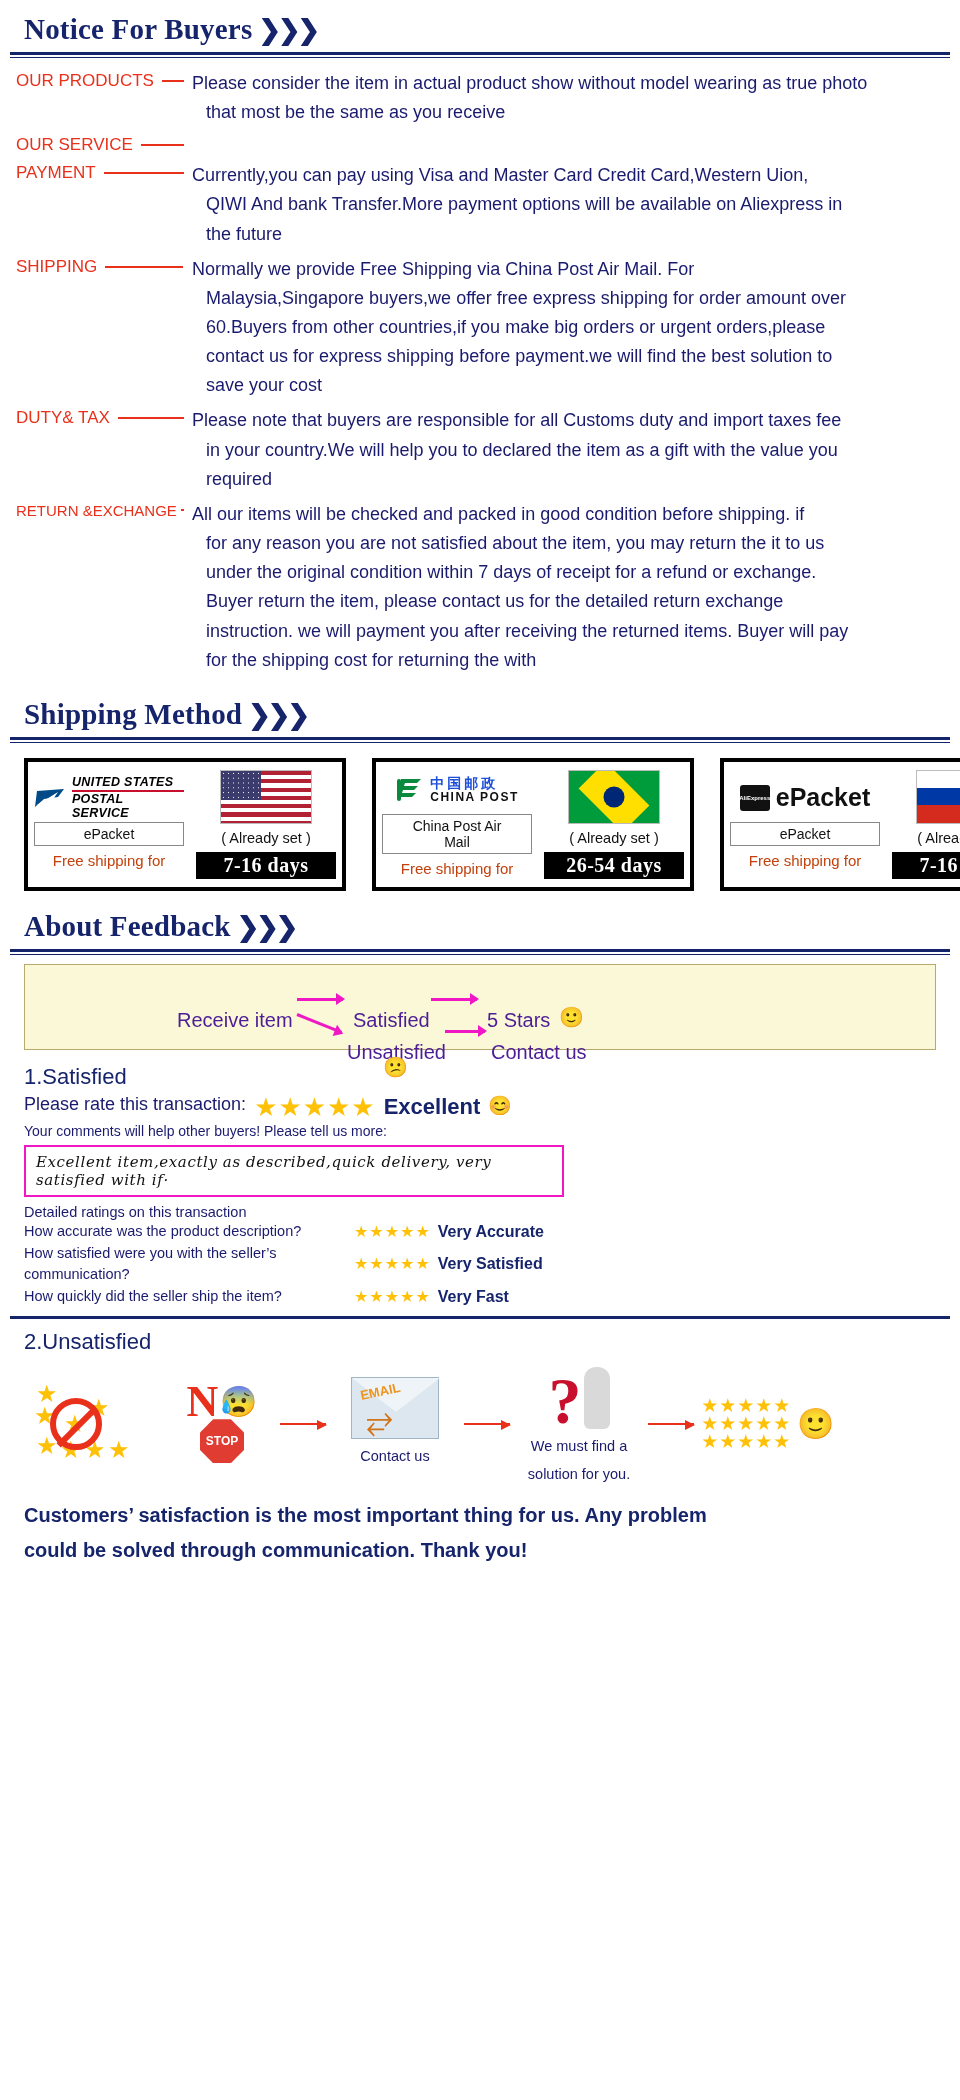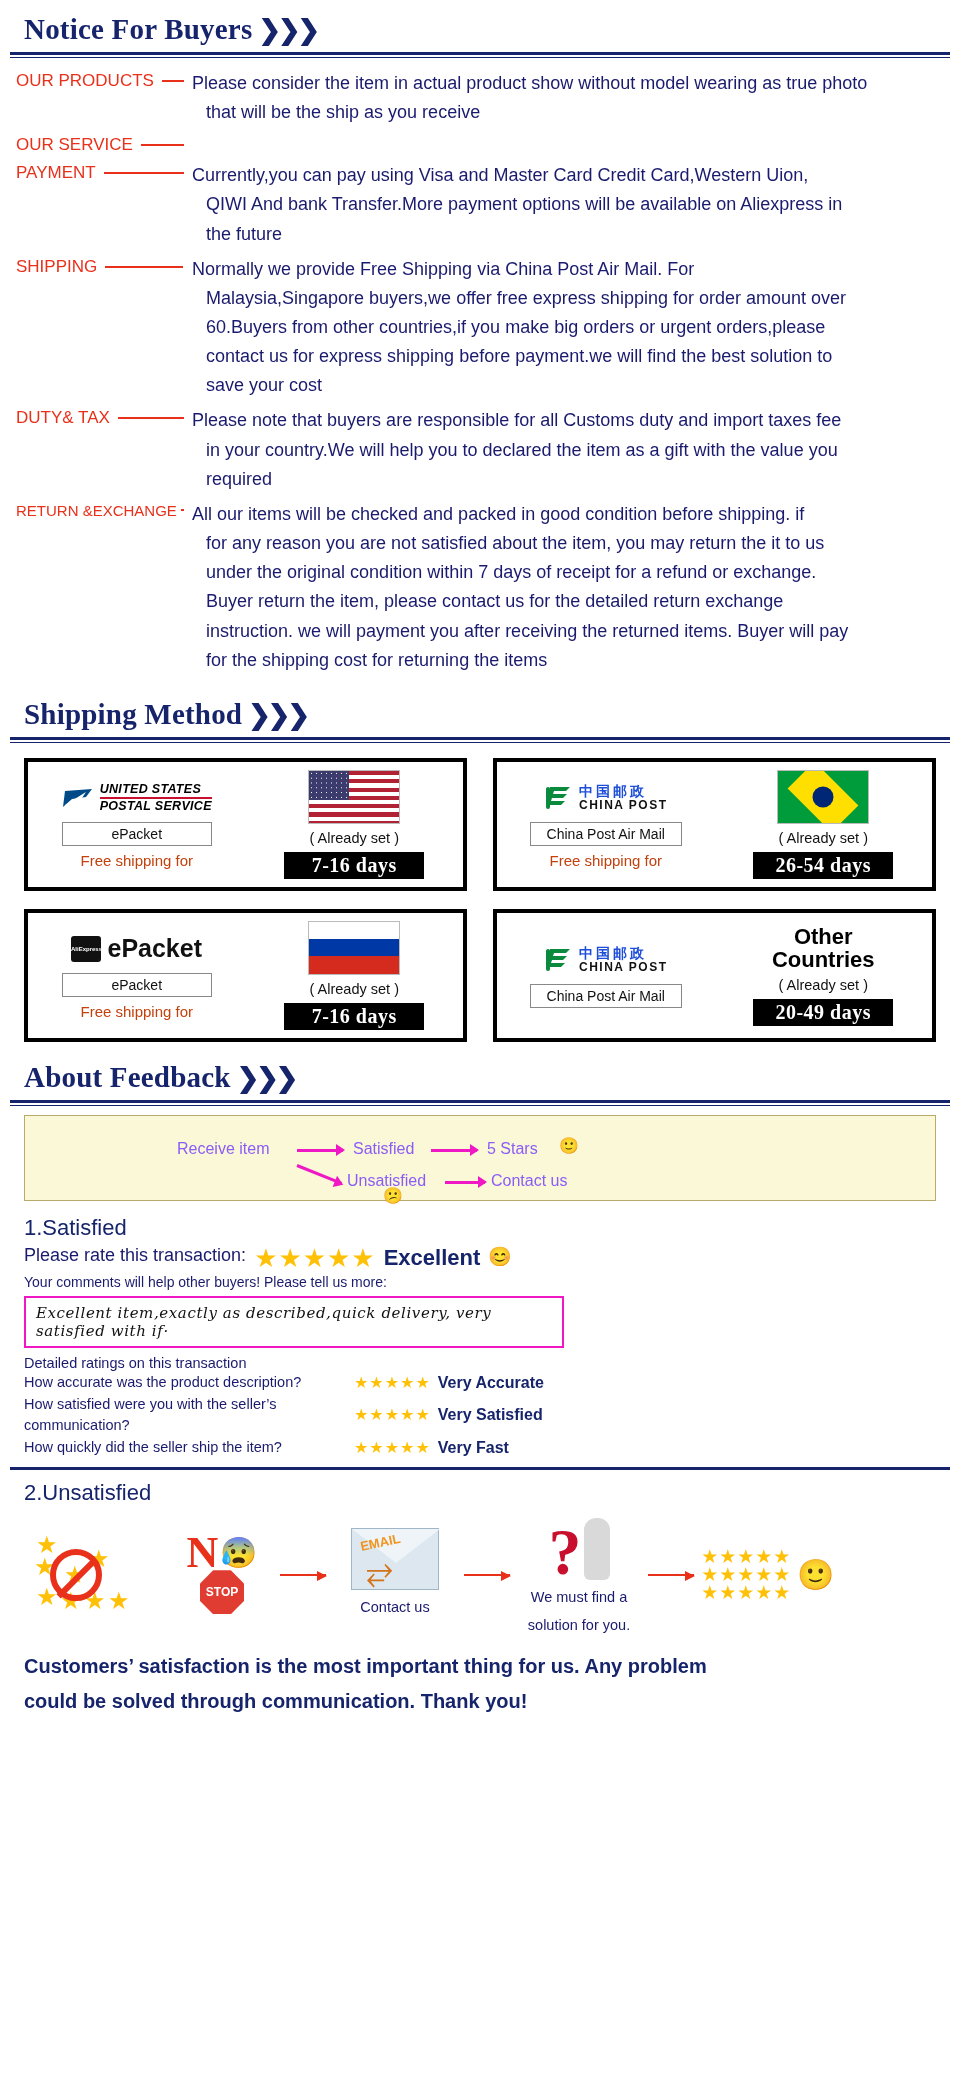--- a/index.html
+++ b/index.html
@@ -65,21 +65,21 @@
   .w-pay  .dash { width: 88px; }
   .w-ship .dash { width: 78px; }
   .w-duty .dash { width: 70px; }
   .w-ret  .dash { width: 14px; margin-left:4px; }
 
   .lbl-col { width: 172px; justify-content: flex-start; }
   .lbl-col.small { font-size: 15px; }
 
   
   .ship-wrap { padding: 18px 14px 6px 14px; }
-  .ship-grid { display: grid; grid-template-columns: 1fr 1fr; gap: 18px 26px; }
+  .ship-grid { display: grid; grid-template-columns: 1fr 1fr 1fr 1fr; gap: 18px 26px; }
   .ship-box {
     border: 4px solid #000;
     display: flex;
     min-height: 128px;
   }
   .ship-left, .ship-right {
     flex: 1 1 50%;
     display: flex; flex-direction: column;
     align-items: center; justify-content: center;
     padding: 8px 6px;
@@ -140,21 +140,21 @@
   .br-c { position:absolute; left:50%; top:50%; width:21px; height:21px; transform:translate(-50%,-50%); border-radius:50%; background:#002776; }
 
   
   .fb-flow {
     margin: 12px 14px 0 14px;
     border: 1px solid #b9a96b;
     background: #fbf8d8;
     height: 86px;
     position: relative;
   }
-  .fb-flow .ft { position:absolute; font-size:16px; color:#8b5cf6; }
+  .fb-flow .ft { position:absolute; font-size:20px; color:#4c1d95;margin-top:20px; }
   .arrow-m { position:absolute; background:#ef18c4; height:3px; }
   .arrow-m::after {
     content:""; position:absolute; right:-2px; top:50%; transform:translateY(-50%);
     border-left:9px solid #ef18c4; border-top:6px solid transparent; border-bottom:6px solid transparent;
   }
   .emoji { font-size: 19px; }
 
   
   .sat-block { padding: 6px 14px 4px 14px; }
   .h-num { font-size: 22px; color:#16246b; margin: 8px 0 4px 0; font-family:"Liberation Sans", sans-serif; }
@@ -218,21 +218,21 @@
 
   <div class="notice">
 
     <div class="nrow">
       <div class="nlabel lbl-col w-prod">
         <span class="txt">OUR PRODUCTS</span>
           <span class="dash"></span>
       </div>
       <div class="nbody">
         <span>Please consider the item in actual product show without model wearing as true photo</span>
-        <span class="ind">that will be the ship as you receive</span>
+        <span class="ind">that most be the same as you receive</span>
       </div>
     </div>
 
     <div class="nrow">
       <div class="nlabel lbl-col w-serv">
         <span class="txt">OUR SERVICE</span>
           <span class="dash"></span>
       </div>
     </div>
 
@@ -278,21 +278,21 @@
       <div class="nlabel lbl-col small w-ret">
         <span class="txt">RETURN &amp;EXCHANGE</span>
           <span class="dash"></span>
       </div>
       <div class="nbody">
         <span>All our items will be checked and packed in good condition before shipping. if</span>
         <span class="ind">for any reason you are not satisfied about the item, you may return the it to us</span>
         <span class="ind">under the original condition within 7 days of receipt for a refund or exchange.</span>
         <span class="ind">Buyer return the item, please contact us for the detailed return exchange</span>
         <span class="ind">instruction. we will payment you after receiving the returned items. Buyer will pay</span>
-        <span class="ind">for the shipping cost for returning the items</span>
+        <span class="ind">for the shipping cost for returning the with</span>
       </div>
     </div>
   </div>
 
   <div class="sec-head">
     <span>Shipping Method</span><span class="chev">❯❯❯</span>
   </div>
   <div class="rule"></div>
 
   <div class="ship-wrap">

